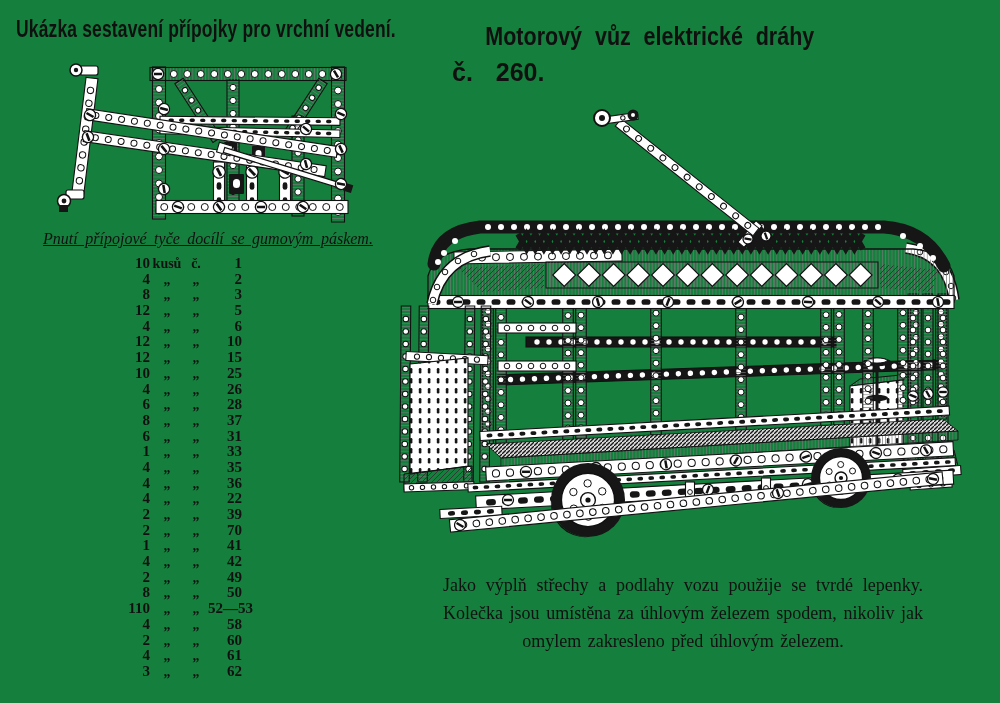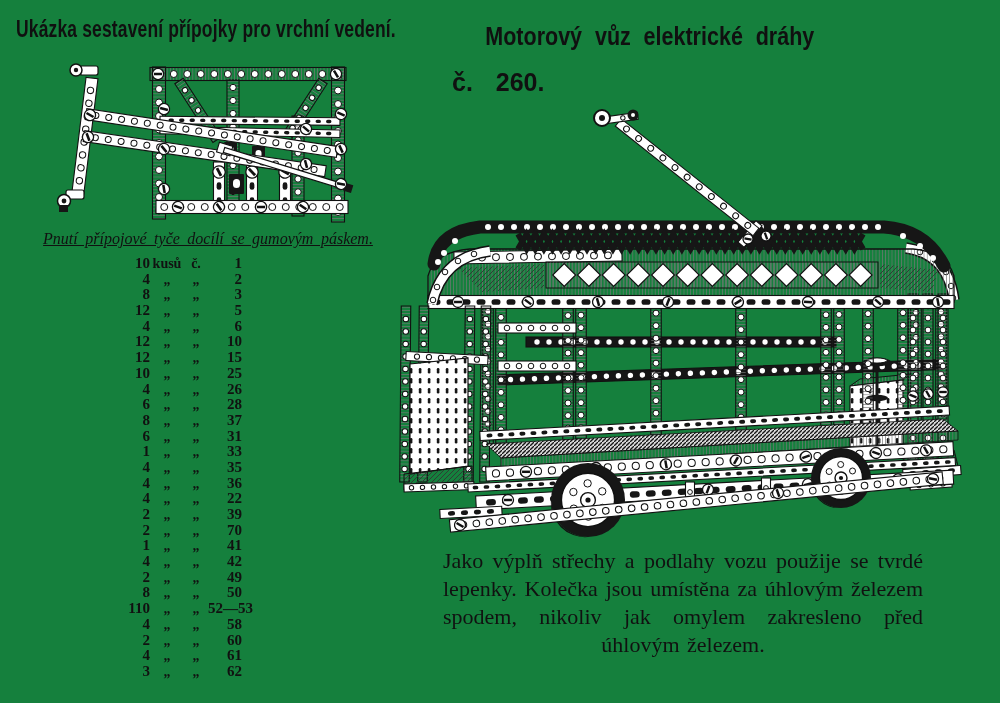--- a/index.html
+++ b/index.html
@@ -3,32 +3,32 @@
 <meta charset="utf-8">
 <style>
   html,body{margin:0;padding:0;background:#ffffff;}
   #page{position:relative;width:1000px;height:703px;background:#15803d;overflow:hidden;
         font-family:"Liberation Serif",serif;color:#111;}
   .sans{font-family:"Liberation Sans",sans-serif;font-weight:700;color:#101010;}
   #left-heading{position:absolute;left:16px;top:16px;font-size:23px;white-space:nowrap;
         transform:scale(.76,1);transform-origin:0 50%;letter-spacing:.2px;}
   #right-heading{position:absolute;left:452px;top:22px;width:476px;text-align:left;}
   #right-heading .l1{font-size:25px;word-spacing:8px;transform:scale(.86,1);transform-origin:50% 0;white-space:nowrap;}
-  #right-heading .l2{font-size:25px;word-spacing:16px;margin-top:17px;}
+  #right-heading .l2{font-size:25px;word-spacing:16px;margin-top:7px;}
   #fig-connector{position:absolute;left:26px;top:54px;}
   #fig-tram{position:absolute;left:398px;top:106px;}
   #caption{position:absolute;left:22px;top:230px;width:372px;text-align:center;
         font-style:italic;font-size:16px;word-spacing:3.5px;text-decoration:underline;}
   #parts{position:absolute;left:104px;top:256px;font-size:15px;font-weight:700;}
   .prow{display:flex;height:15.7px;line-height:15.7px;}
   .pq{width:46px;text-align:right;}
   .pu{width:34px;text-align:center;font-size:14px;}
   .pc{width:24px;text-align:center;font-size:14px;}
   .pn{width:34px;text-align:right;white-space:nowrap;}
-  #note{position:absolute;left:443px;top:547px;width:480px;font-size:22px;line-height:28px;
+  #note{position:absolute;left:443px;top:571px;width:480px;font-size:18px;line-height:28px;
         text-align:justify;text-align-last:center;word-spacing:2px;}
   svg{display:block;}
 </style>
 </head>
 <body>
 
 <div id="page">
 
   <svg width="0" height="0" style="position:absolute" aria-hidden="true">
     <defs>

